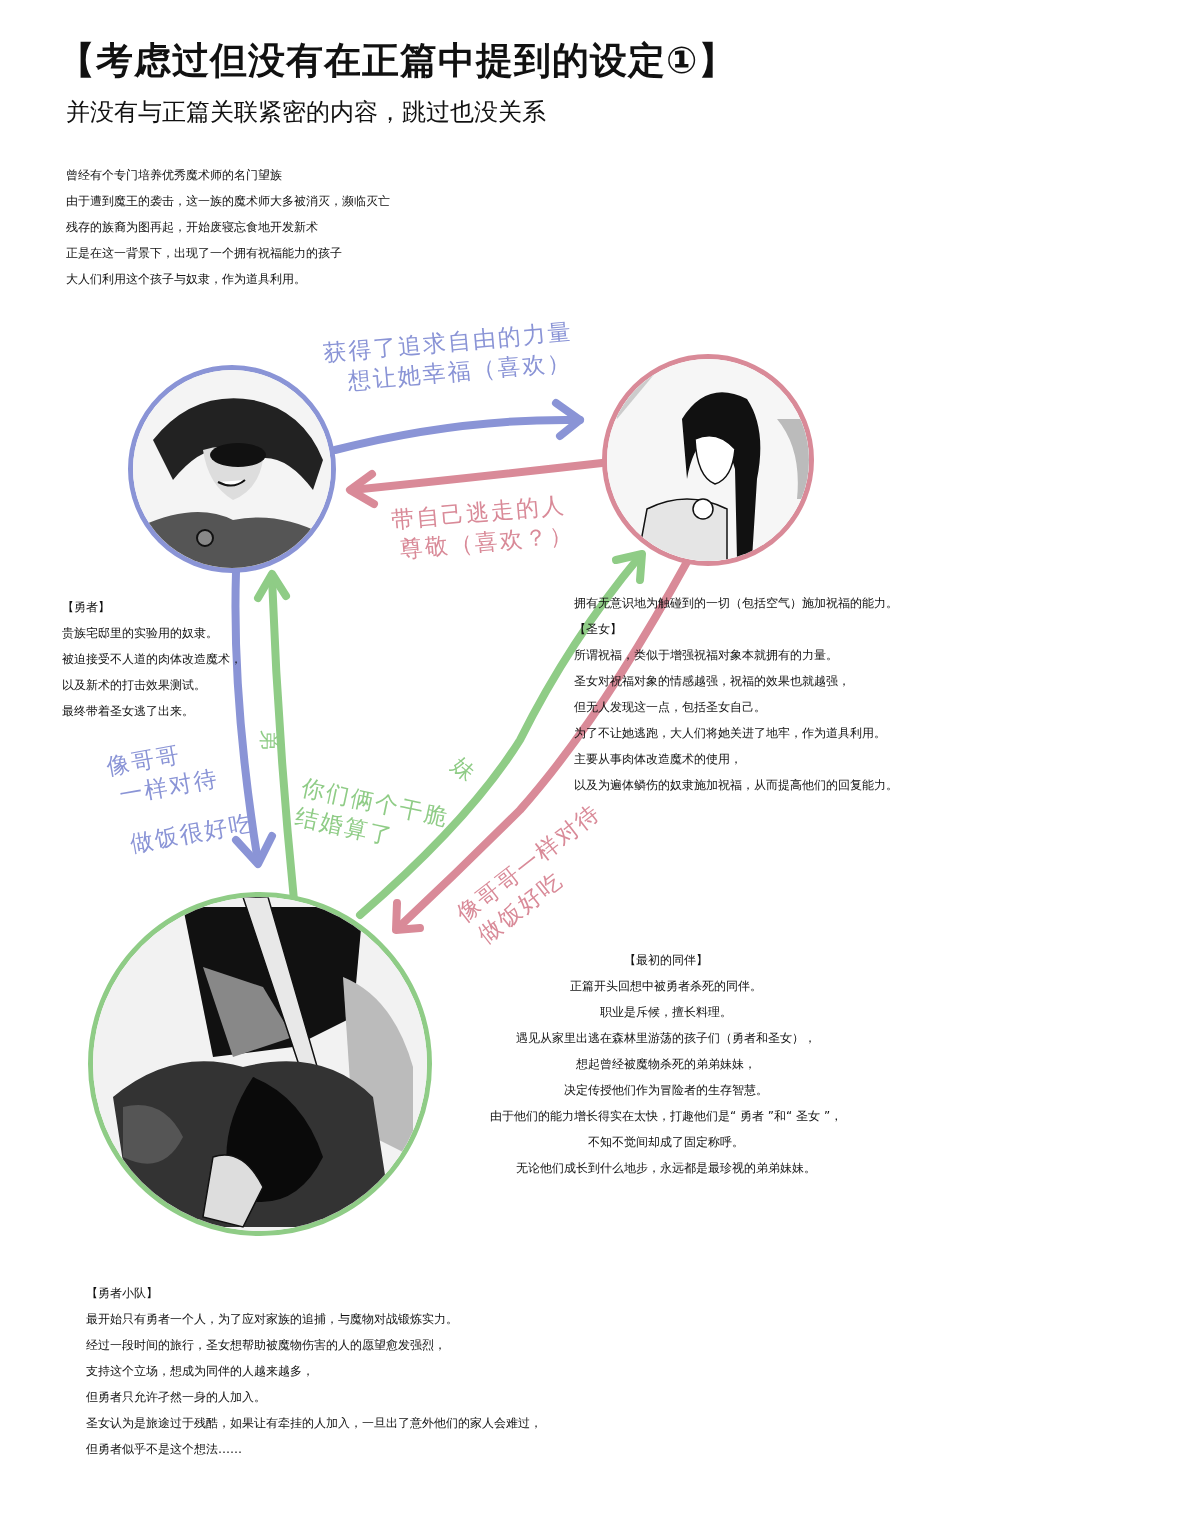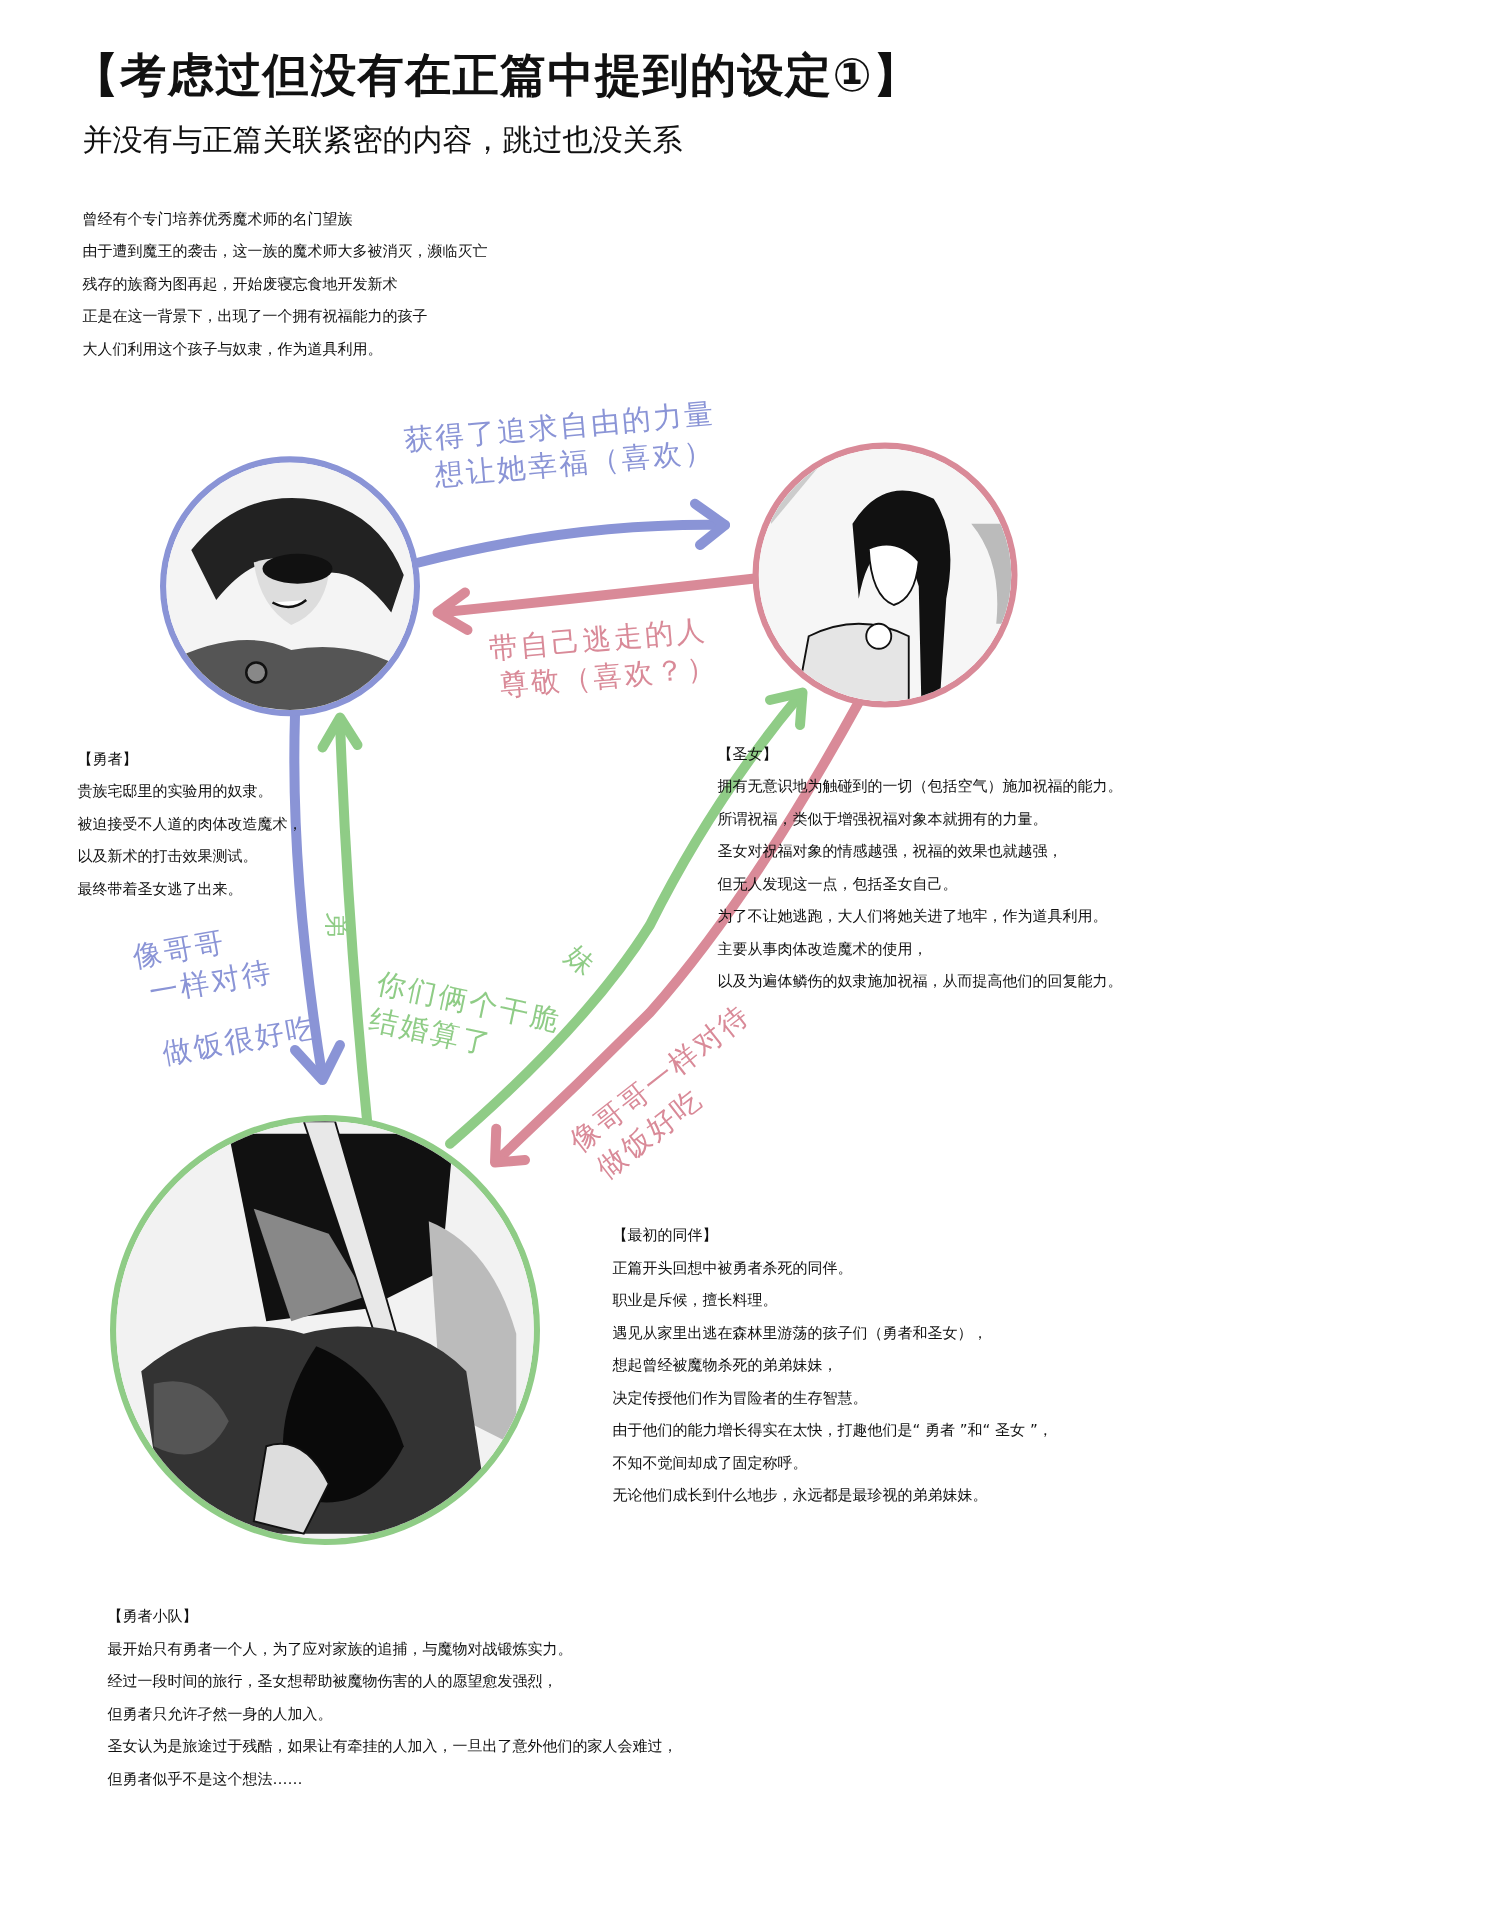--- a/index.html
+++ b/index.html
@@ -124,42 +124,43 @@
 
 <div class="abs block" style="left:62px;top:594px;">
   <div>【勇者】</div>
   <div>贵族宅邸里的实验用的奴隶。</div>
   <div>被迫接受不人道的肉体改造魔术，</div>
   <div>以及新术的打击效果测试。</div>
   <div>最终带着圣女逃了出来。</div>
 </div>
 
 <div class="abs block" style="left:574px;top:590px;">
+  <div>拥有无意识地为触碰到的一切（包括空气）施加祝福的能力。</div>
   <div>【圣女】</div>
-  <div>拥有无意识地为触碰到的一切（包括空气）施加祝福的能力。</div>
   <div>所谓祝福，类似于增强祝福对象本就拥有的力量。</div>
   <div>圣女对祝福对象的情感越强，祝福的效果也就越强，</div>
   <div>但无人发现这一点，包括圣女自己。</div>
   <div>为了不让她逃跑，大人们将她关进了地牢，作为道具利用。</div>
   <div>主要从事肉体改造魔术的使用，</div>
   <div>以及为遍体鳞伤的奴隶施加祝福，从而提高他们的回复能力。</div>
 </div>
 
-<div class="abs block" style="left:490px;top:975px;">
+<div class="abs block" style="left:490px;top:947px;text-align:center;">
   <div>【最初的同伴】</div>
   <div>正篇开头回想中被勇者杀死的同伴。</div>
   <div>职业是斥候，擅长料理。</div>
   <div>遇见从家里出逃在森林里游荡的孩子们（勇者和圣女），</div>
   <div>想起曾经被魔物杀死的弟弟妹妹，</div>
   <div>决定传授他们作为冒险者的生存智慧。</div>
   <div>由于他们的能力增长得实在太快，打趣他们是“ 勇者 ”和“ 圣女 ”，</div>
   <div>不知不觉间却成了固定称呼。</div>
   <div>无论他们成长到什么地步，永远都是最珍视的弟弟妹妹。</div>
 </div>
 
 <div class="abs block" style="left:86px;top:1280px;">
   <div>【勇者小队】</div>
   <div>最开始只有勇者一个人，为了应对家族的追捕，与魔物对战锻炼实力。</div>
   <div>经过一段时间的旅行，圣女想帮助被魔物伤害的人的愿望愈发强烈，</div>
+  <div>支持这个立场，想成为同伴的人越来越多，</div>
   <div>但勇者只允许孑然一身的人加入。</div>
   <div>圣女认为是旅途过于残酷，如果让有牵挂的人加入，一旦出了意外他们的家人会难过，</div>
   <div>但勇者似乎不是这个想法……</div>
 </div>
 
 </body></html>

